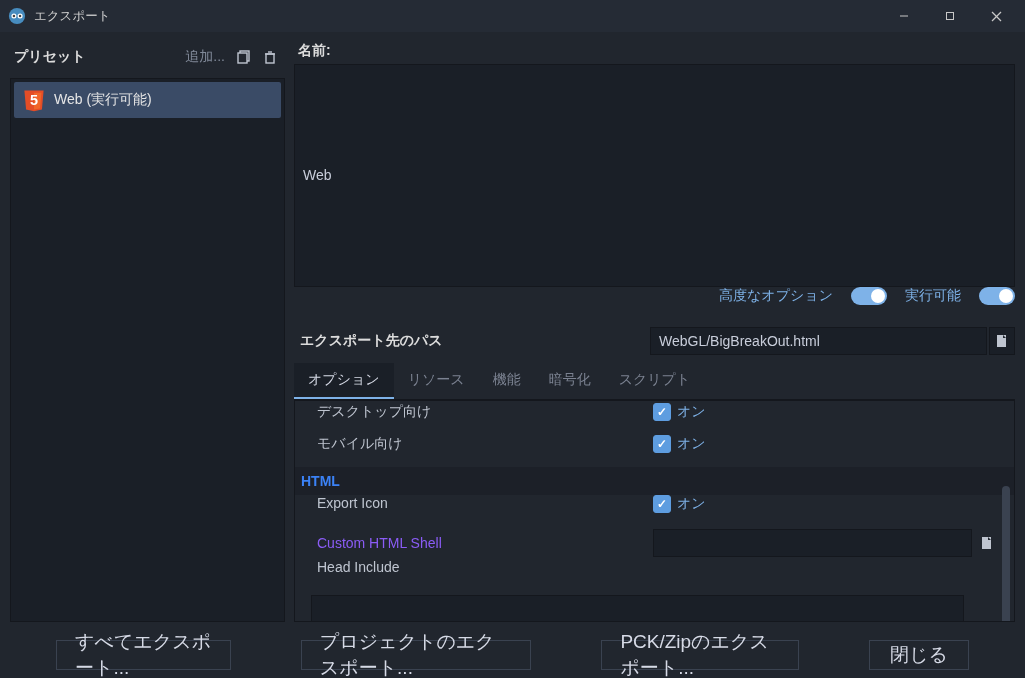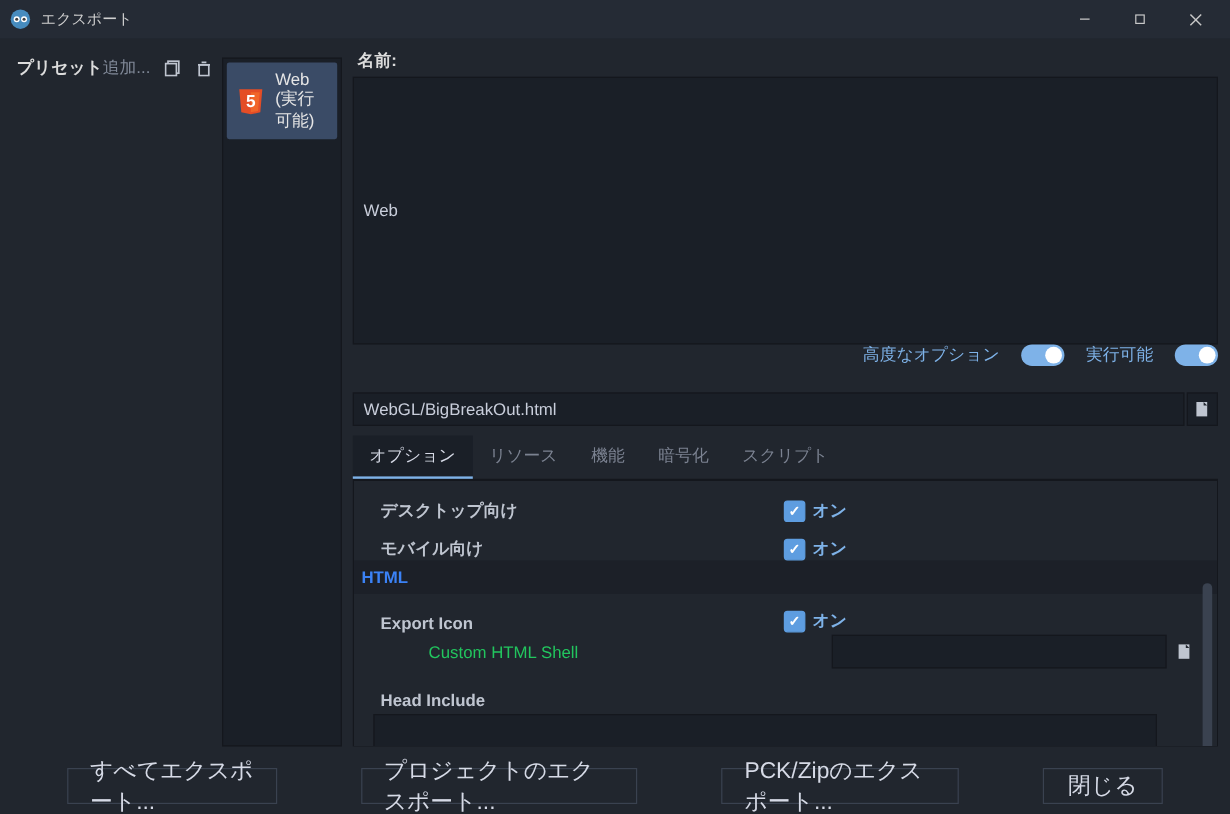--- a/index.html
+++ b/index.html
@@ -9,21 +9,21 @@
 .titlebar { height: 32px; background: #252b35; display: flex; align-items: center; padding: 0 6px 0 8px; }
 .titlebar .app-icon { width: 18px; height: 18px; margin-right: 8px; }
 .titlebar .caption { flex: 1; font-size: 12.5px; color: #cfcfcf; }
 .win-controls { display: flex; gap: 0; }
 .win-btn { width: 46px; height: 32px; display: flex; align-items: center; justify-content: center; color: #c8c8c8; }
 
 
 .body { display: flex; height: calc(678px - 32px - 46px); }
 
 
-.left { width: 290px; padding: 10px 5px 10px 10px; display: flex; flex-direction: row; }
+.left { width: 290px; padding: 10px 5px 10px 10px; display: flex; flex-direction: column; }
 .presets-head { display: flex; align-items: center; height: 30px; }
 .presets-head .title { font-weight: bold; color: #dcdcdc; flex: 1; padding-left: 4px; }
 .presets-head .add-link { color: #808998; margin-right: 8px; }
 .presets-head .iconbtn { width: 22px; height: 22px; display: flex; align-items: center; justify-content: center; margin-right: 4px; color: #bfc5d0; }
 
 .preset-list { margin-top: 6px; border: 1px solid #14171d; background: #1a1f27; flex: 1; padding: 3px; }
 .preset-item { display: flex; align-items: center; padding: 6px 8px; background: #3a4b66; border-radius: 2px; }
 .preset-item .h5 { width: 24px; height: 24px; margin-right: 8px; }
 .preset-item .txt { color: #e6e6e6; }
 
@@ -42,31 +42,31 @@
 .path-row .text-input { flex: 1; }
 .file-icon-btn { width: 26px; height: 28px; background: #1a1f27; border: 1px solid #14171d; display: flex; align-items: center; justify-content: center; color: #bfc5d0; margin-left: 2px; }
 
 .tabs { display: flex; border-bottom: 1px solid #14171d; margin-top: 6px; }
 .tab { padding: 8px 14px; color: #7b8291; font-size: 14px; text-align: center; }
 .tab.active { color: #d6dae6; border-bottom: 2px solid #7eb2e8; background: #1a1f27; }
 
 .opt-scroll { flex: 1; background: #21262e; border: 1px solid #14171d; overflow-y: auto; position: relative; }
 .opt-inner { padding: 2px 0 0 0; }
 
-.opt-row { height: 32px; display: flex; align-items: flex-end; padding-left: 22px; padding-right: 52px; font-weight: bold; }
+.opt-row { height: 32px; display: flex; align-items: flex-start; padding-left: 22px; padding-right: 52px; }
 .opt-row .olabel { width: 336px; color: #bfc5d0; }
 .opt-row .oval { display: flex; align-items: center; gap: 6px; }
 .chk { width: 18px; height: 18px; border: 1px solid #4a5366; border-radius: 3px; display: flex; align-items: center; justify-content: center; }
 .chk.on { background: #5e9de0; border-color: #5e9de0; }
 .chk.on::after { content: "✓"; color: #fff; font-size: 12px; font-weight: bold; }
 .on-text { color: #7eb2e8; }
 .sect-header { height: 28px; display: flex; align-items: center; padding-left: 6px; font-weight: bold; color: #3b82f6; background: #1c2028; }
 
 .shell-row { height: 32px; display: flex; align-items: center; padding-left: 22px; padding-right: 14px; }
-.shell-row .olabel { width: 336px; color: #22c55e; margin-left: 40px; }
+.shell-row .olabel { width: 336px; color: #8b5cf6; }
 .shell-row .text-input { flex: 1; }
 
 .head-include-box { margin: 4px 14px 6px 16px; display: flex; gap: 6px; }
 .head-include-box textarea { flex: 1; height: 118px; background: #1a1f27; border: 1px solid #14171d; color: #c9cedb; resize: none; font-size: 13px; padding: 6px; outline: none; }
 .expand-btn { width: 30px; height: 118px; display: flex; align-items: center; justify-content: center; color: #bfc5d0; }
 
 .scroll-thumb { position: absolute; right: 4px; top: 85px; width: 8px; height: 200px; background: #3a4250; border-radius: 4px; }
 
 
 .bottom { height: 46px; display: flex; align-items: center; justify-content: center; gap: 70px; padding: 0 56px; }
@@ -146,20 +146,21 @@
     <input class="text-input" value="Web" style="">
 
     <div class="togglerow">
       <span class="tog-label">高度なオプション</span>
       <div class="switch"></div>
       <span class="tog-label">実行可能</span>
       <div class="switch"></div>
     </div>
 
     <div class="path-row">
+      <span class="plabel">エクスポート先のパス</span>
       <input class="text-input" value="WebGL/BigBreakOut.html" style="">
       <div class="file-icon-btn">
           <svg width="14" height="14">
             <rect x="2" y="1" width="9" height="12" fill="#bfc5d0"></rect>
             <polygon points="8,1 11,4 8,4" fill="#21262e"></polygon>
           </svg>
         </div>
     </div>
 
     <div class="tabs">

